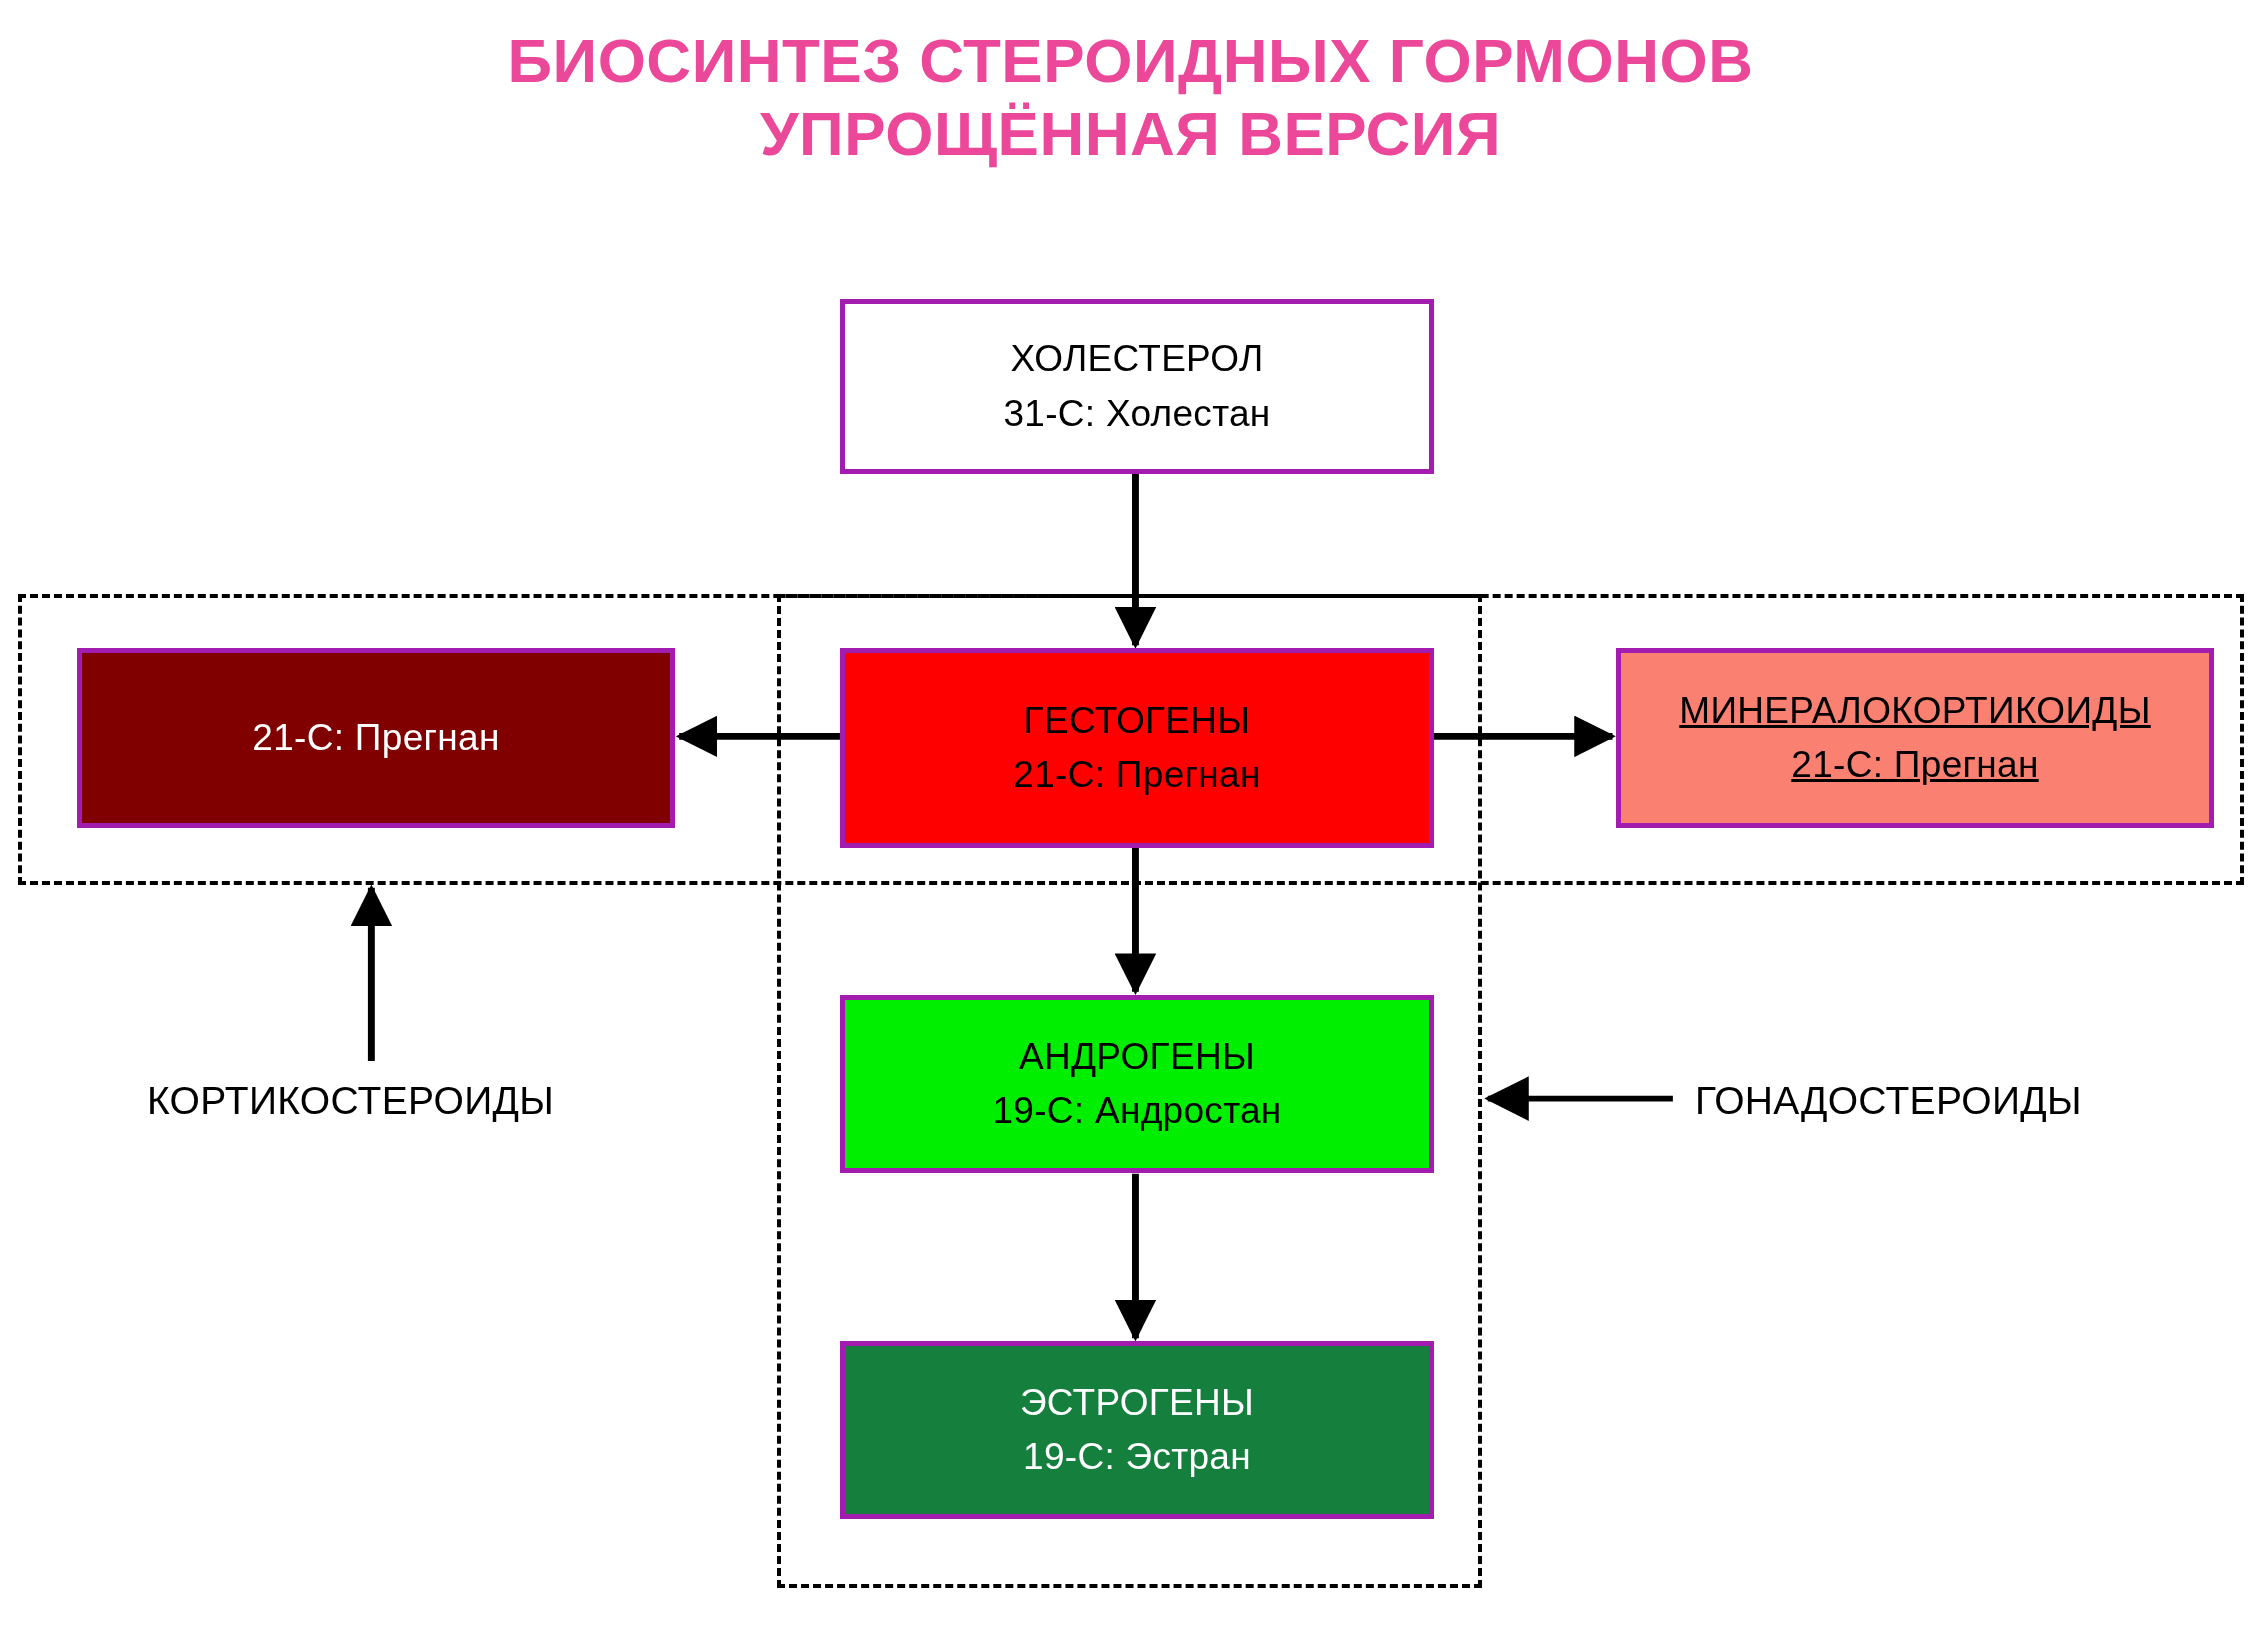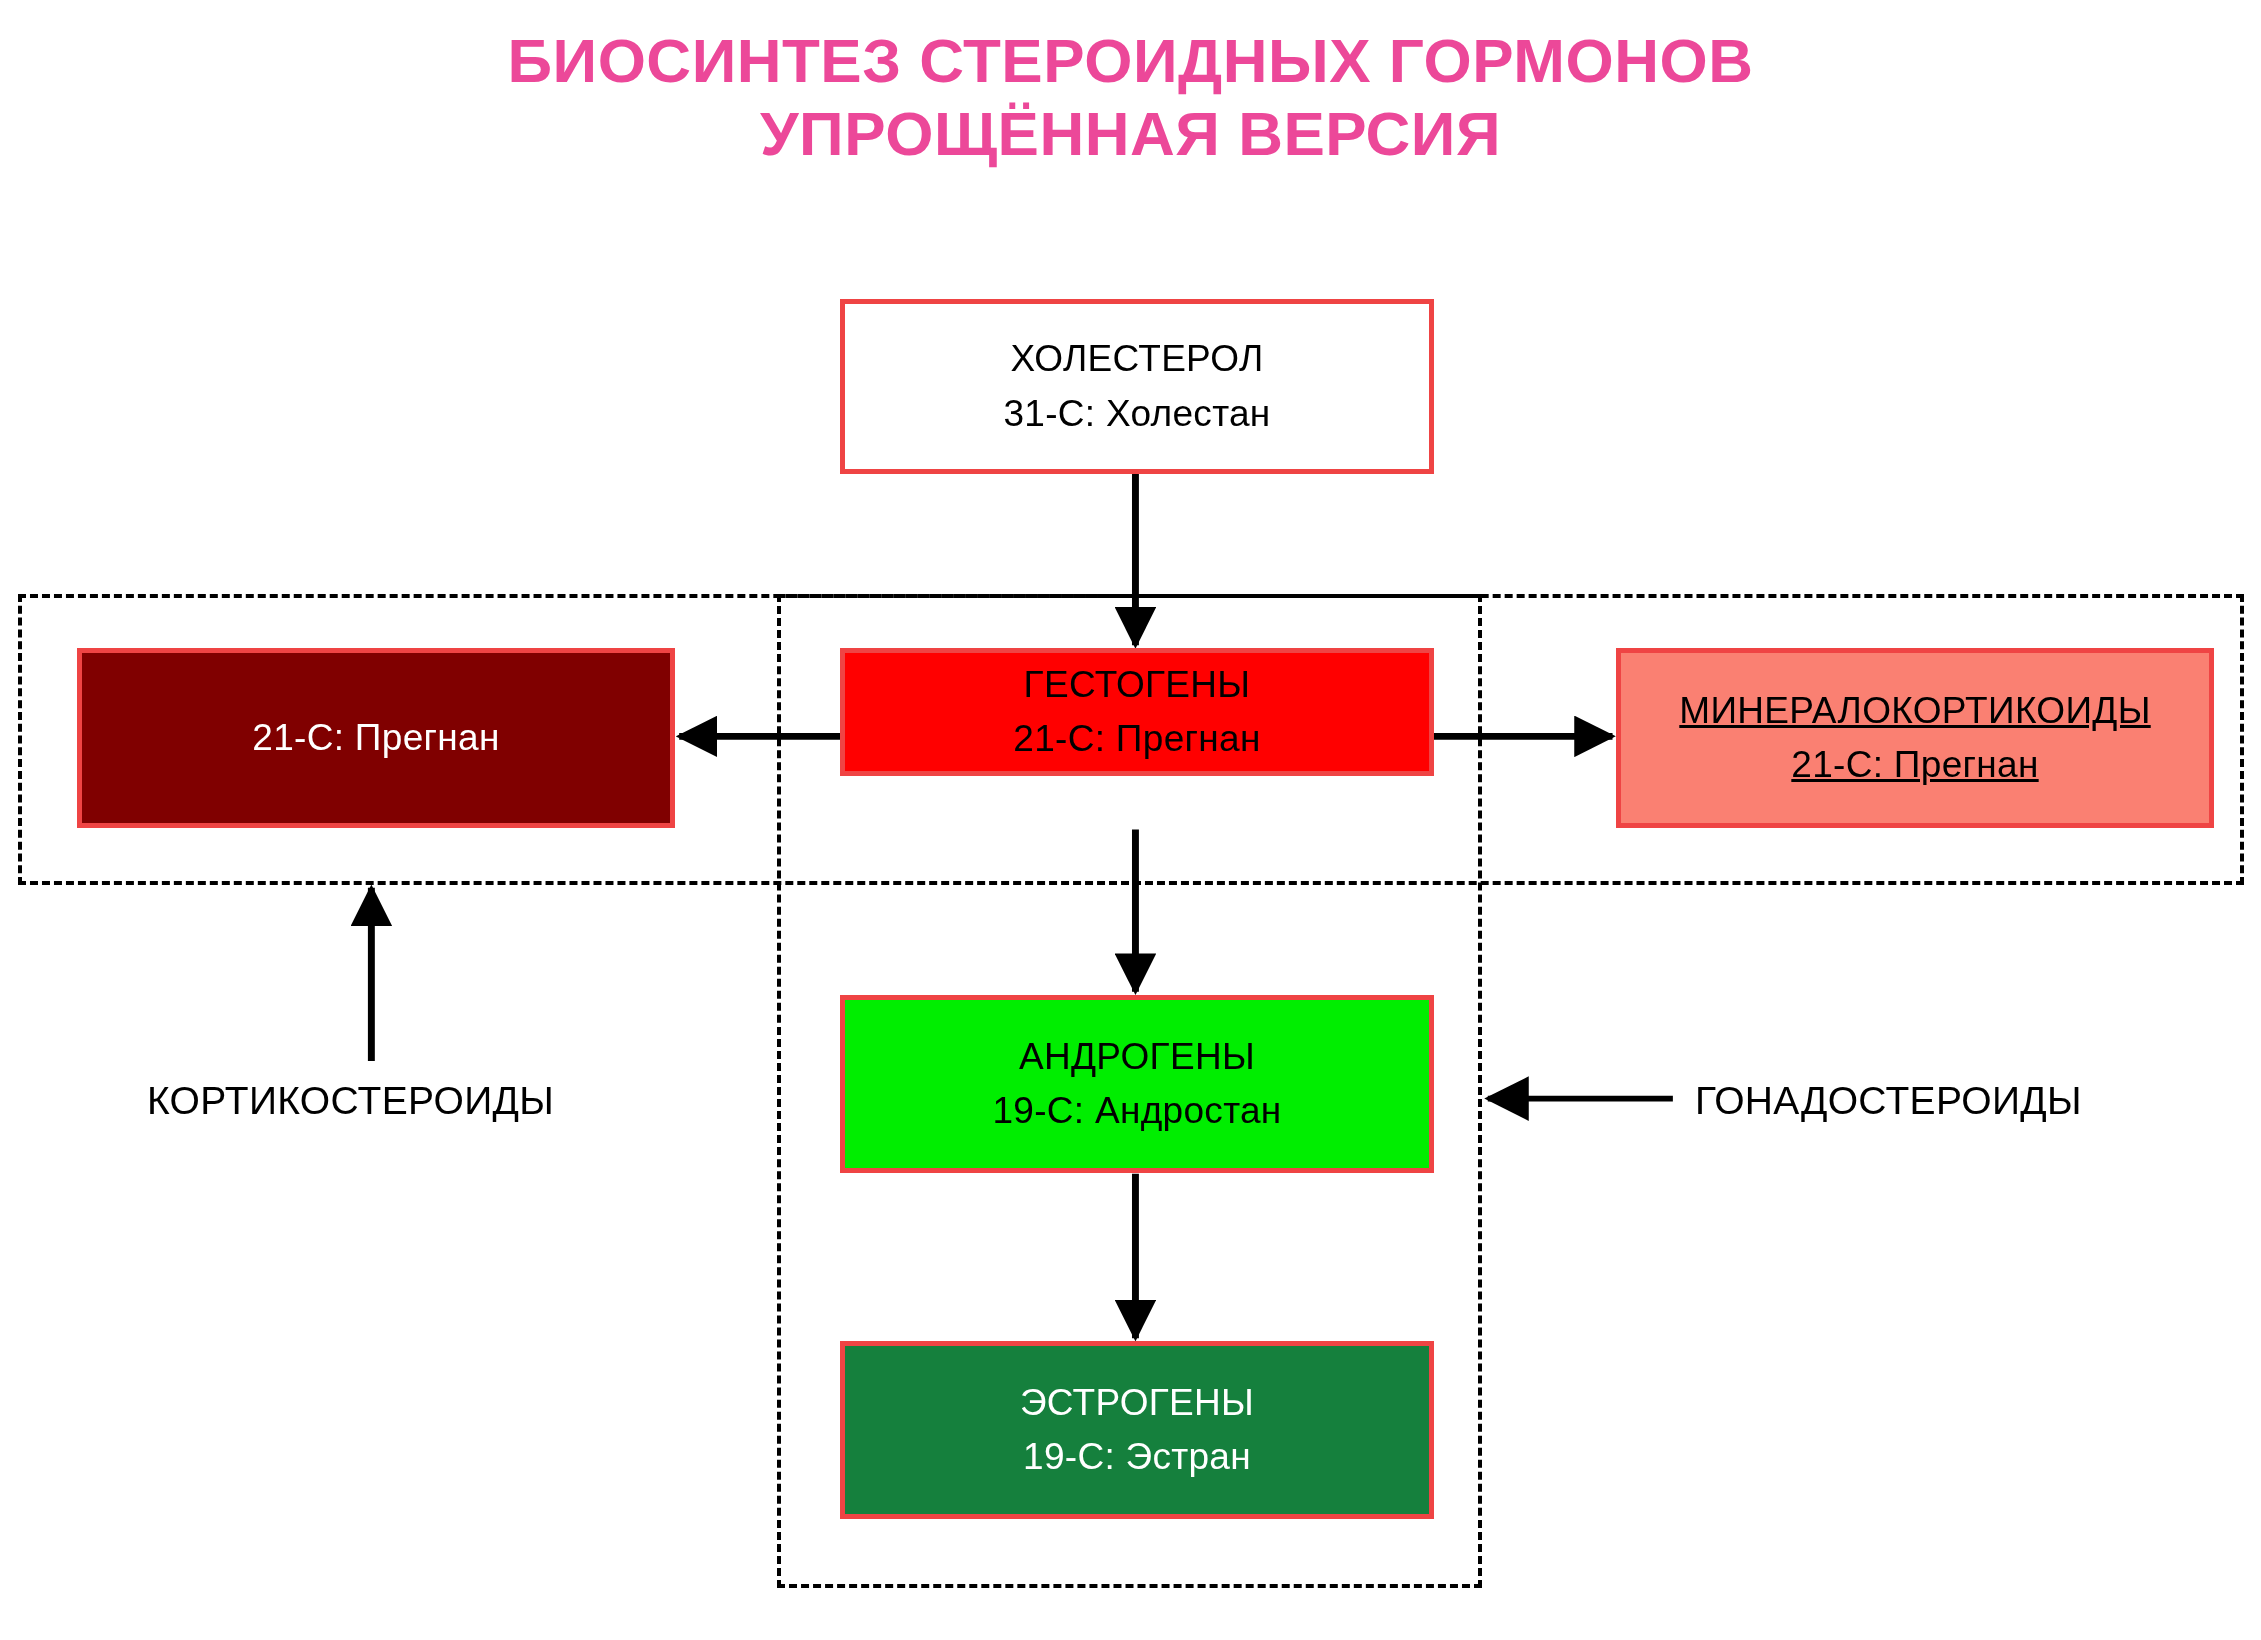--- a/index.html
+++ b/index.html
@@ -51,21 +51,21 @@
     left: 777px;
     top: 594px;
     width: 705px;
     height: 994px;
   }
 
   
   .node {
     position: absolute;
     box-sizing: border-box;
-    border: 5px solid #ef4444;
+    border: 5px solid #a21caf;
     display: flex;
     flex-direction: column;
     align-items: center;
     justify-content: center;
     text-align: center;
     line-height: 1.25;
     gap: 8px;
   }
   .node .node-title {
     font-size: 37px;
@@ -80,21 +80,21 @@
 
   #node-cholesterol {
     left: 840px; top: 299px; width: 594px; height: 175px;
     background: #ffffff; color: #000000;
   }
   #node-glucocorticoids {
     left: 77px; top: 648px; width: 598px; height: 180px;
     background: #800000; color: #ffffff;
   }
   #node-gestogens {
-    left: 840px; top: 648px; width: 594px; height: 128px;
+    left: 840px; top: 648px; width: 594px; height: 200px;
     background: #ff0000; color: #000000;
   }
   #node-mineralocorticoids {
     left: 1616px; top: 648px; width: 598px; height: 180px;
     background: #fa8072; color: #000000;
   }
   #node-androgens {
     left: 840px; top: 995px; width: 594px; height: 178px;
     background: #00ee00; color: #000000; text-align: right;
   }

